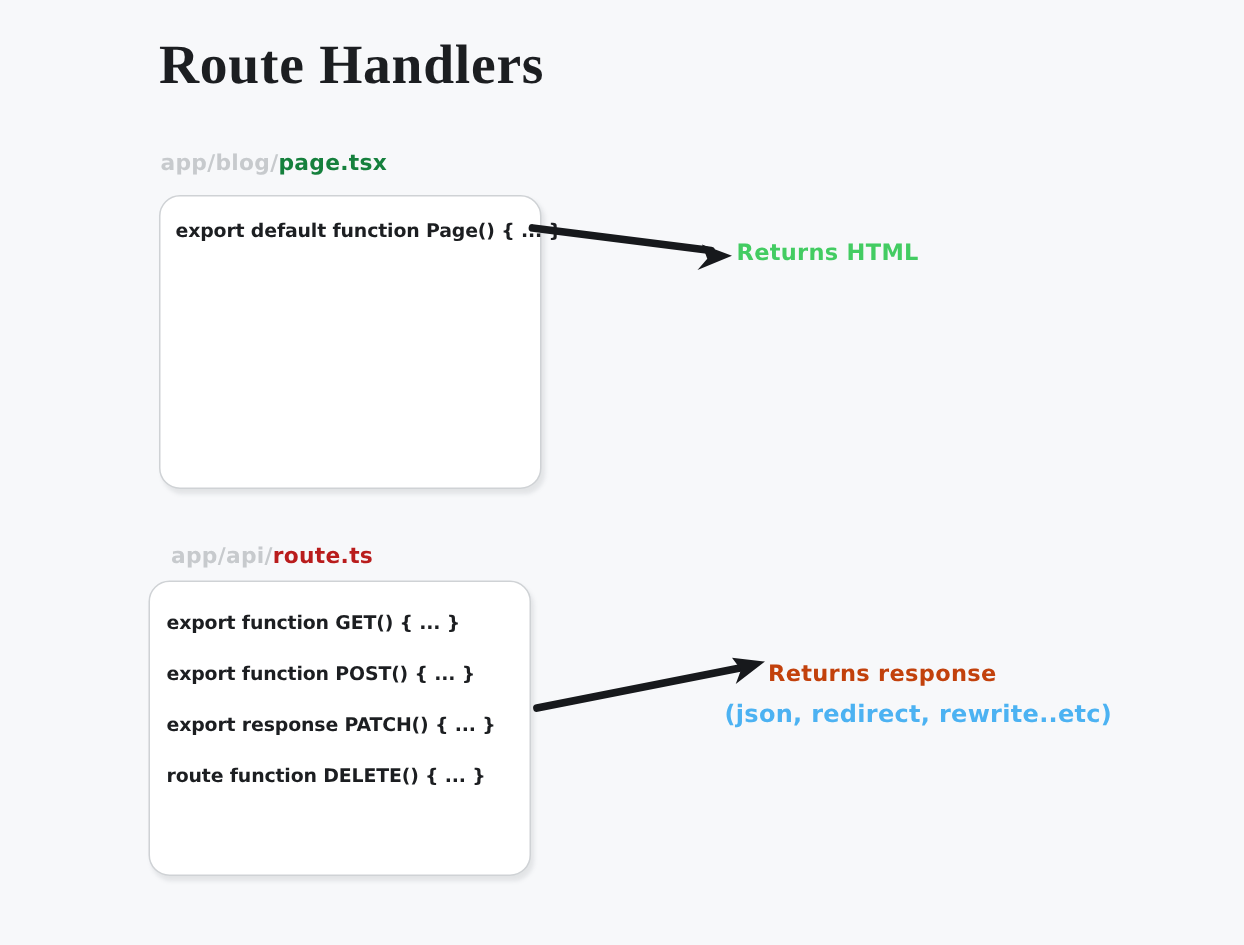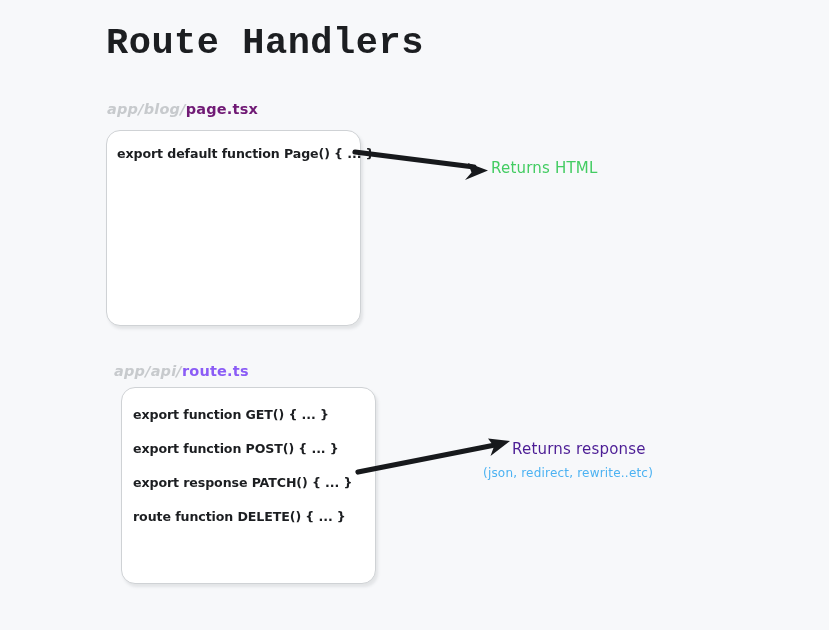--- a/index.html
+++ b/index.html
@@ -20,67 +20,66 @@
     position: relative;
     width: 829px;
     height: 630px;
   }
 
   
   .page-title {
     position: absolute;
     left: 106px;
     top: 22px;
-    font-family: Liberation Mono, monospace;
+    font-family: Liberation Serif, serif;
     font-size: 37px;
     font-weight: bold;
     color: #1c1e21;
     letter-spacing: 0.5px;
     white-space: nowrap;
   }
 
   
   .file-path {
     position: absolute;
     font-family: "DejaVu Sans", sans-serif;
     font-size: 14.5px;
     font-weight: bold;
     white-space: nowrap;
     letter-spacing: 0.2px;
   }
   .file-path .dir {
     color: #c7cacd;
-    font-style: italic;
   }
   .file-path .fname-green {
-    color: #701a75;
+    color: #15803d;
   }
   .file-path .fname-blue {
-    color: #8b5cf6;
+    color: #b91c1c;
   }
   #path-page { left: 107px; top: 101px; }
   #path-route { left: 114px; top: 363px; }
 
   
   .code-card {
     position: absolute;
     background: #ffffff;
     border: 1.6px solid #cfd2d5;
     border-radius: 14px;
     box-shadow: 2px 3px 3px rgba(120,125,130,0.16);
     box-sizing: border-box;
   }
   #card-page {
     left: 106px;
     top: 130px;
     width: 255px;
     height: 196px;
   }
   #card-route {
-    left: 121px;
+    left: 99px;
     top: 387px;
     width: 255px;
     height: 197px;
   }
 
   .code-lines {
     position: absolute;
     left: 0;
     top: 0;
     width: 100%;
@@ -113,40 +112,40 @@
     overflow: visible;
     pointer-events: none;
   }
   #arrow-html-svg { left: 352px; top: 140px; }
   #arrow-resp-svg { left: 352px; top: 425px; }
 
   
   .annotation {
     position: absolute;
     font-family: "DejaVu Sans", sans-serif;
-    font-weight: normal;
+    font-weight: bold;
     white-space: nowrap;
     letter-spacing: 0.2px;
   }
   #label-returns-html {
     left: 491px;
     top: 159px;
     font-size: 15px;
     color: #43cc62;
   }
   #label-returns-response {
     left: 512px;
     top: 440px;
     font-size: 15px;
-    color: #4c1d95;
+    color: #c2410c;
   }
   #label-response-kinds {
     left: 483px;
     top: 466px;
-    font-size: 12px;
+    font-size: 16px;
     color: #4cb2f2;
   }
 </style>
 </head>
 <body>
 
 <div id="canvas">
 
   <div class="page-title">Route Handlers</div>
 

